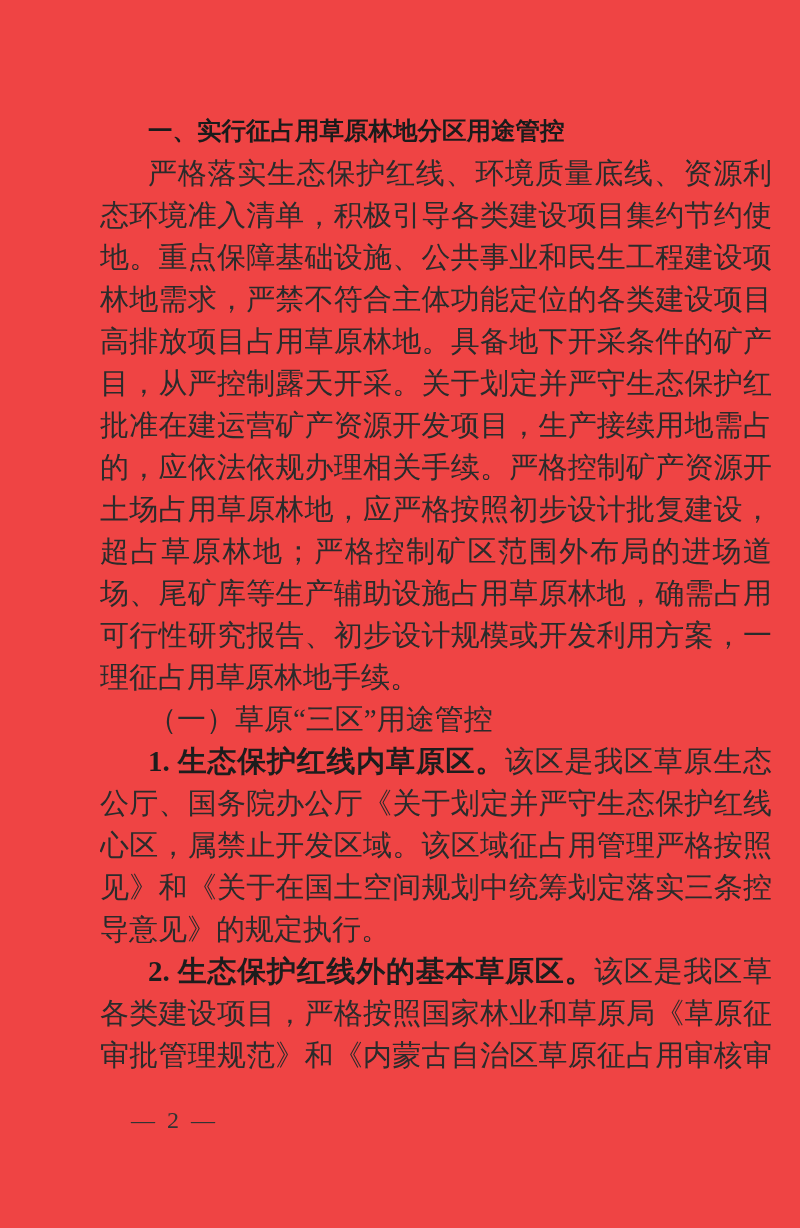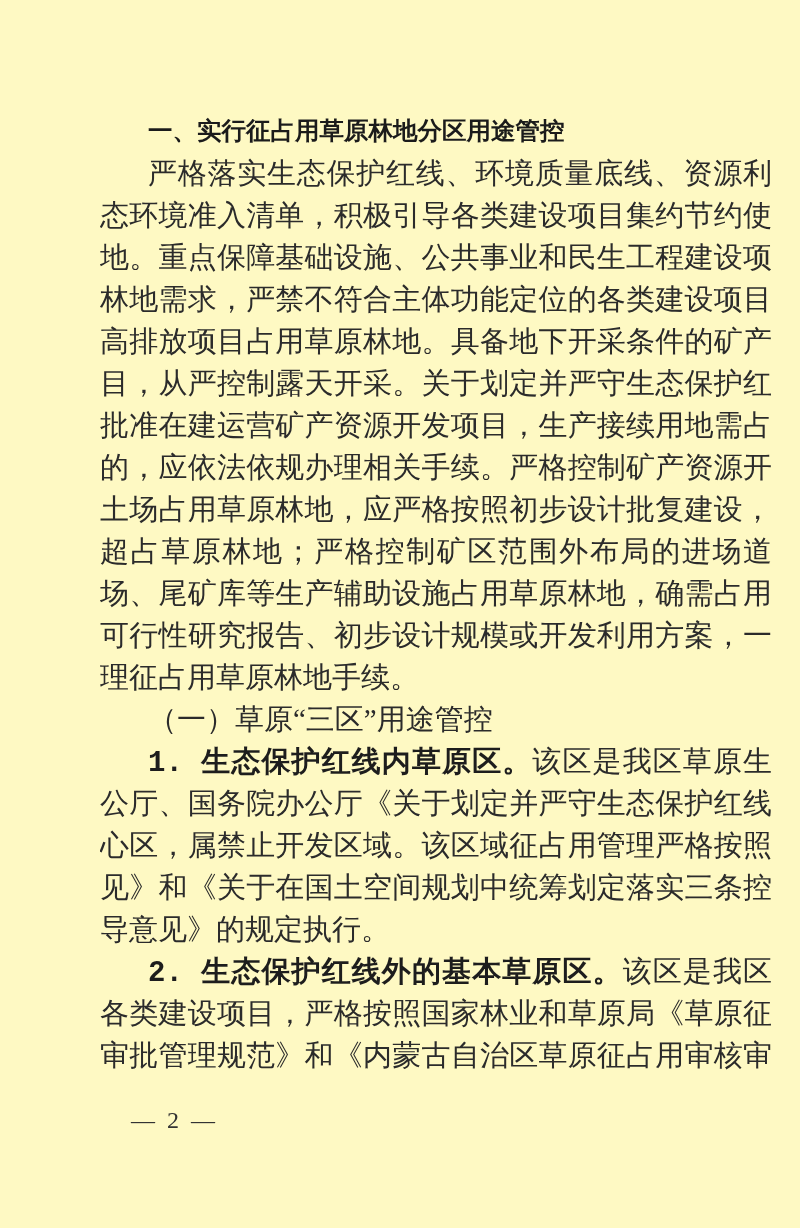--- a/index.html
+++ b/index.html
@@ -6,21 +6,21 @@
   html, body {
     margin: 0;
     padding: 0;
     background: #e8e8e8;
   }
   .page {
     position: relative;
     width: 800px;
     height: 1228px;
     margin: 0 auto;
-    background: #fef9c3;
+    background: #ef4444;
     overflow: hidden;
     font-family: "Liberation Serif", "DejaVu Serif", serif;
     color: #262626;
   }
   .content {
     position: absolute;
     left: 100px;
     top: 110px;
     width: 672px;
   }
@@ -43,21 +43,21 @@
   }
   .line.heading {
     font-family: "Liberation Sans", "DejaVu Sans", sans-serif;
     font-weight: 700;
     font-size: 24.5px;
     color: #1b1b1b;
     text-align: left;
     text-align-last: left;
   }
   .bold-label {
-    font-family: Liberation Mono, monospace;
+    font-family: Liberation Serif, serif;
     font-weight: 700;
     color: #1d1d1d;
   }
   .page-number {
     position: absolute;
     left: 131px;
     top: 1103px;
     height: 34px;
     line-height: 34px;
     font-size: 24px;

